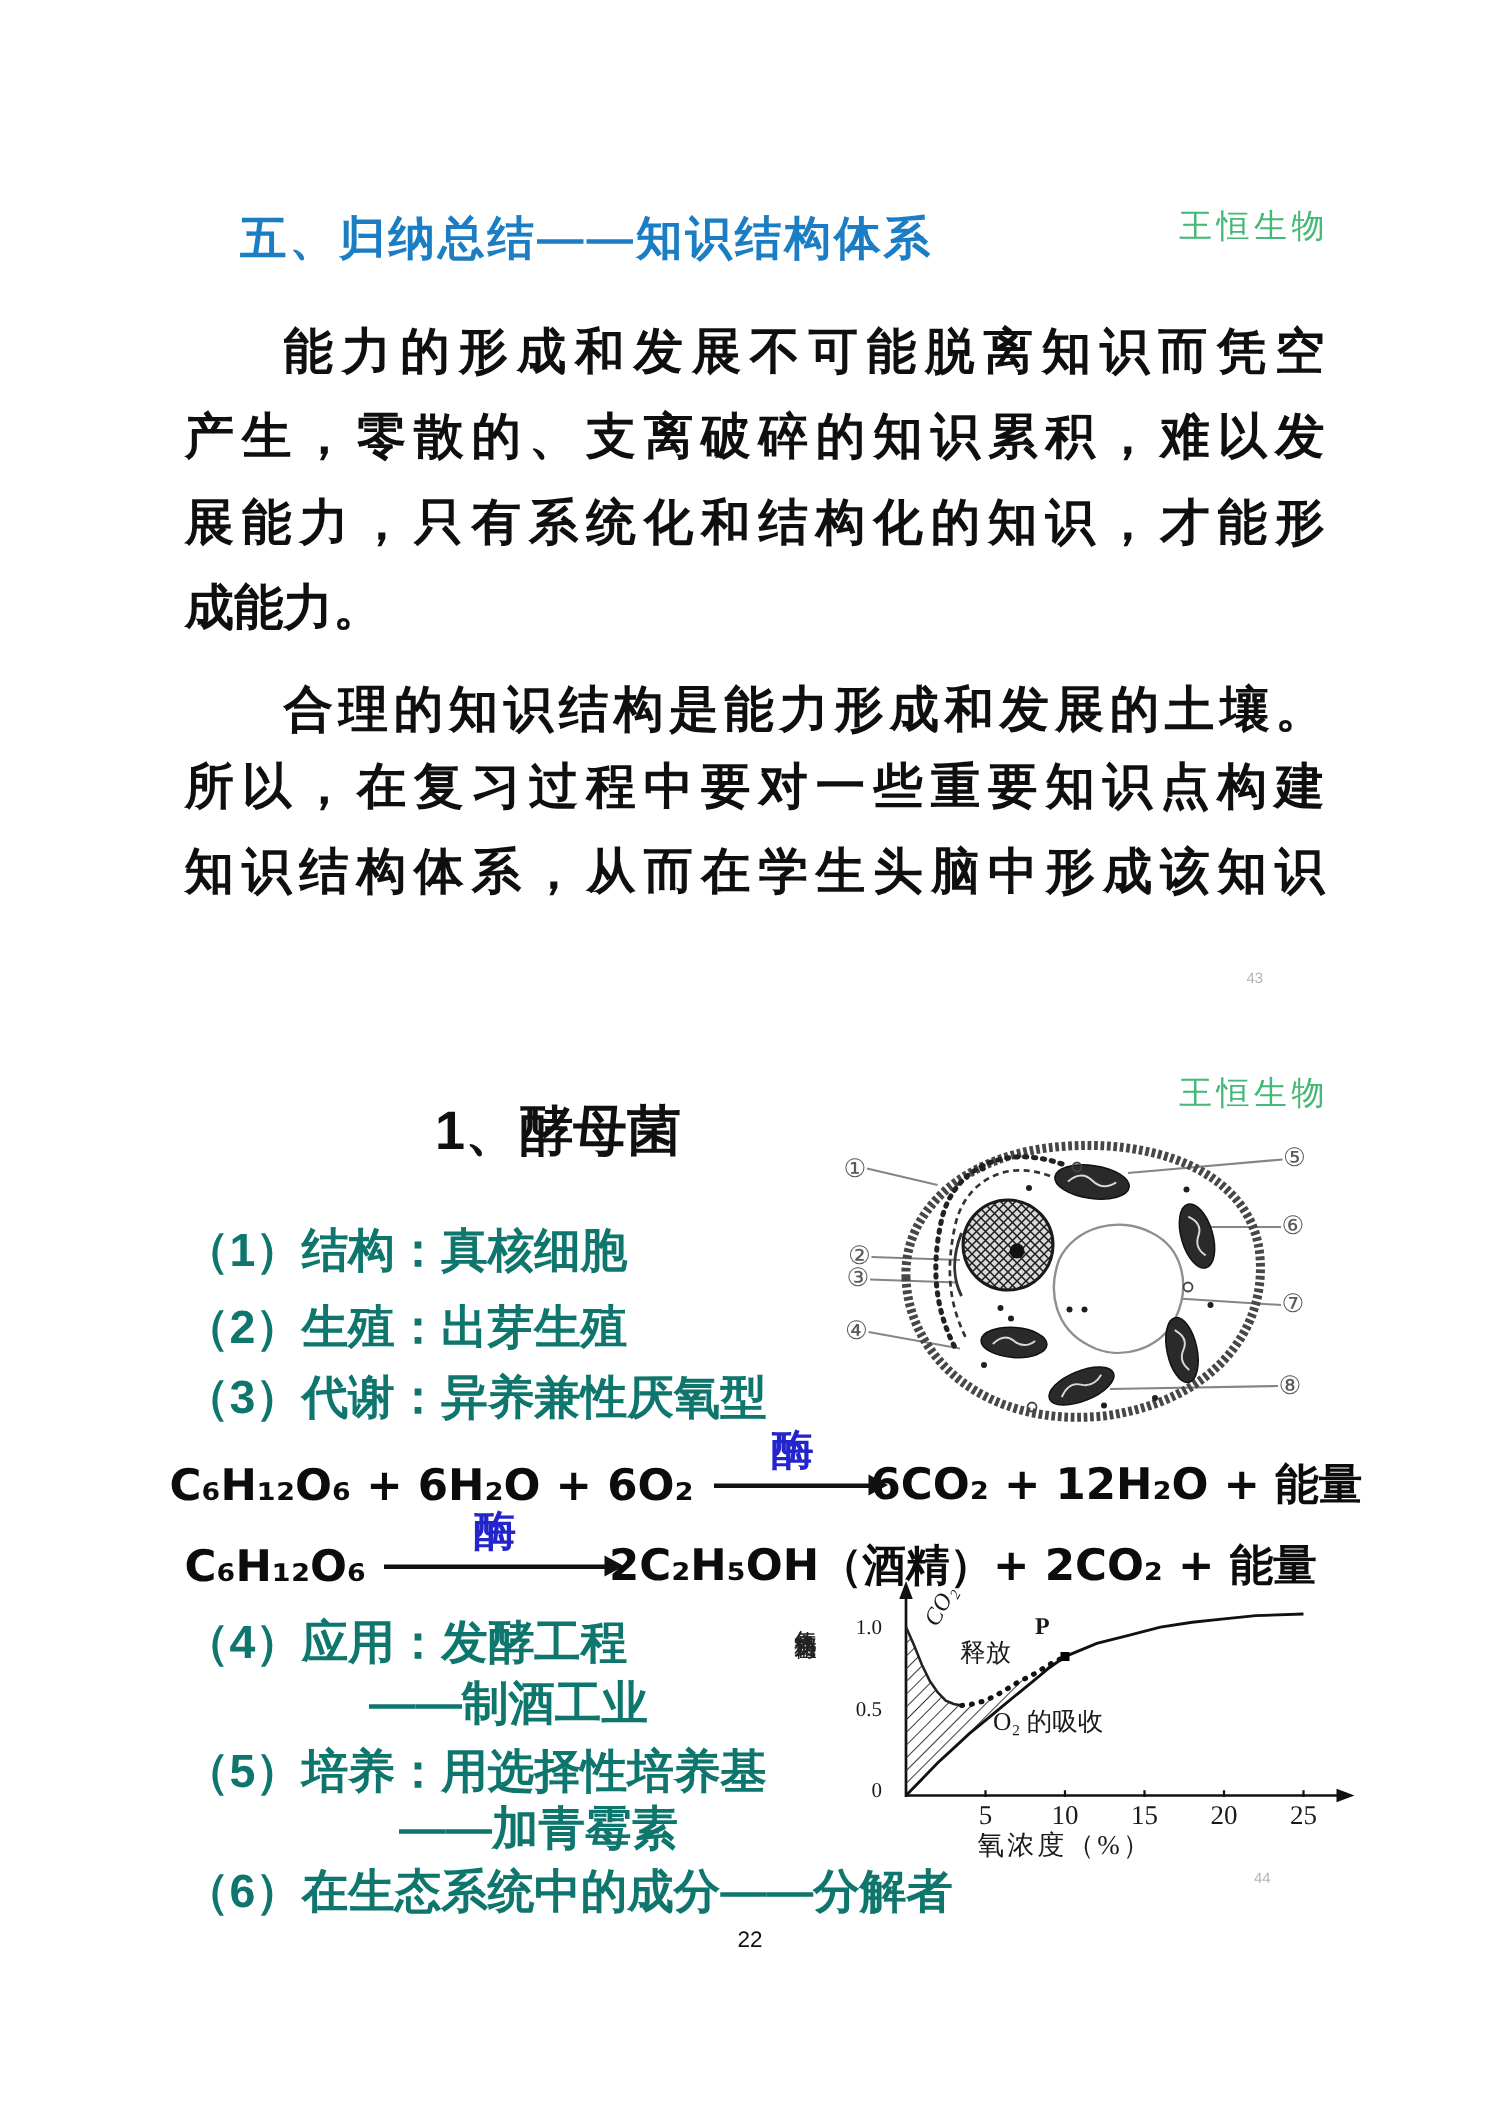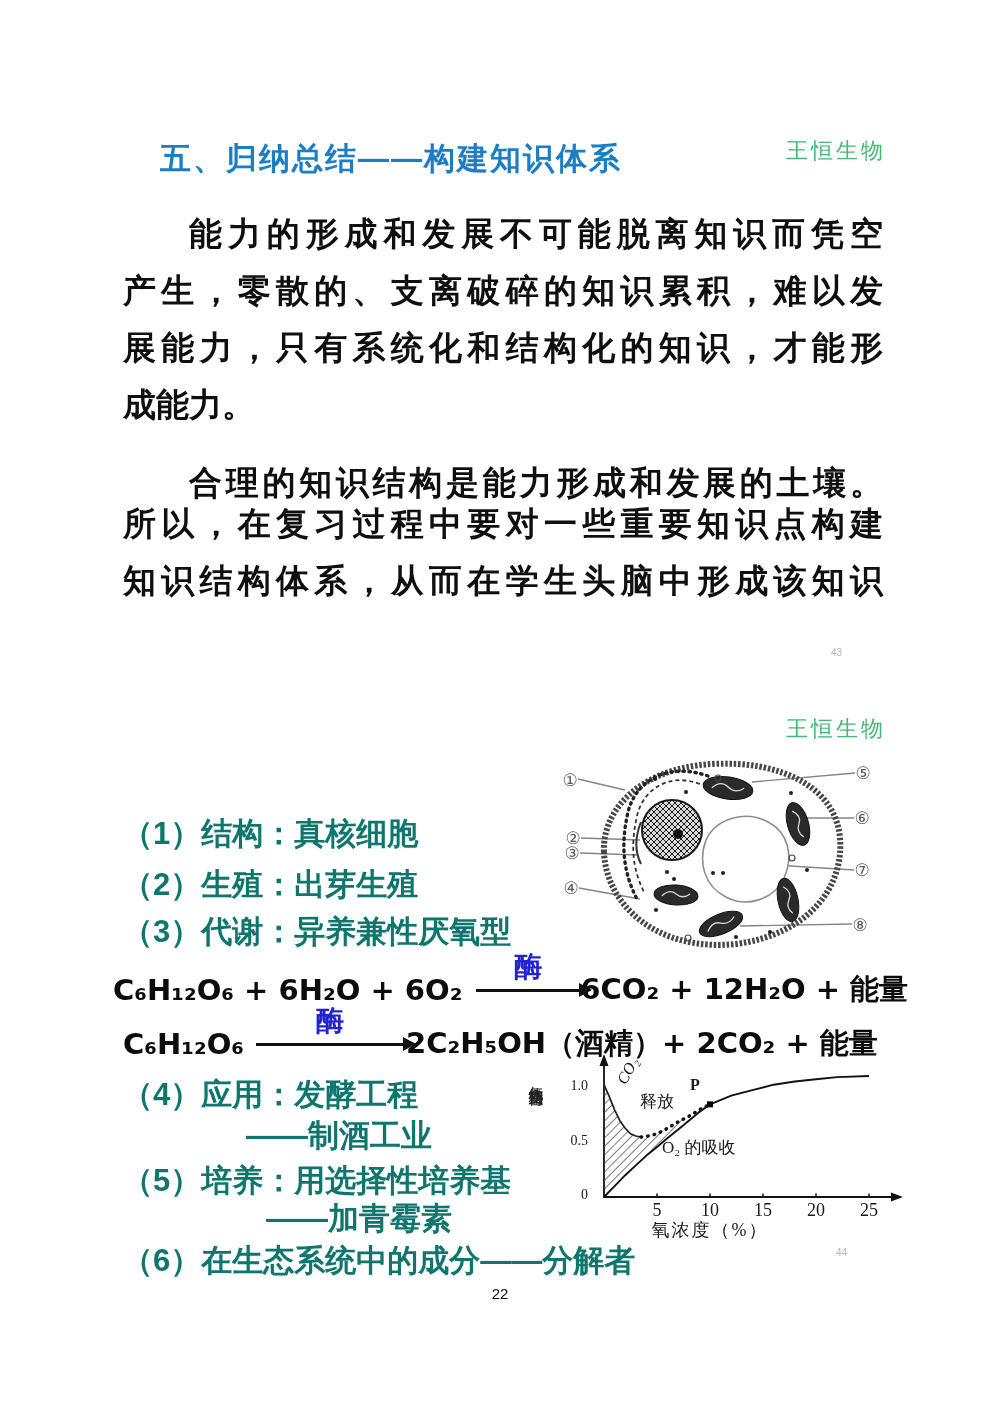--- a/index.html
+++ b/index.html
@@ -73,35 +73,36 @@
   .clab-p   { position:absolute; font-size:16px; font-weight:bold; }
   .xlabel   { position:absolute; left:60px; top:166px; width:260px; text-align:center; font-size:18px; letter-spacing:2px; }
   
   .pagenum { position:absolute; left:0; top:1285px; width:100%; text-align:center; font-size:15px; color:#111; }
 </style>
 </head>
 <body>
 
 <div class="page">
 
-  <div class="s1-title">五、归纳总结——构建知识体系</div>
+  <div class="s1-title">五、归纳总结——知识结构体系</div>
   <div class="wm wm1">王恒生物</div>
 
   <div class="l ind" style="top:213px">能力的形成和发展不可能脱离知识而凭空</div>
   <div class="l" style="top:270px">产生，零散的、支离破碎的知识累积，难以发</div>
   <div class="l" style="top:327px">展能力，只有系统化和结构化的知识，才能形</div>
   <div class="l noj" style="top:384px">成能力。</div>
 
-  <div class="l ind" style="top:462px">合理的知识结构是能力形成和发展的土壤。</div>
+  <div class="l ind" style="top:452px">合理的知识结构是能力形成和发展的土壤。</div>
   <div class="l" style="top:503px">所以，在复习过程中要对一些重要知识点构建</div>
   <div class="l" style="top:560px">知识结构体系，从而在学生头脑中形成该知识</div>
 
   <div class="sn sn1">43</div>
 
   <div class="wm wm2">王恒生物</div>
+  <div class="s2-title">1、酵母菌</div>
 
   <div class="it it1">（1）结构：真核细胞</div>
   <div class="it it2">（2）生殖：出芽生殖</div>
   <div class="it it3">（3）代谢：异养兼性厌氧型</div>
 
   <div class="eq eq1">
     <span>C₆H₁₂O₆ + 6H₂O + 6O₂</span>
     <span class="arrow a1">
         <i class="enzyme">酶</i>
       </span>

